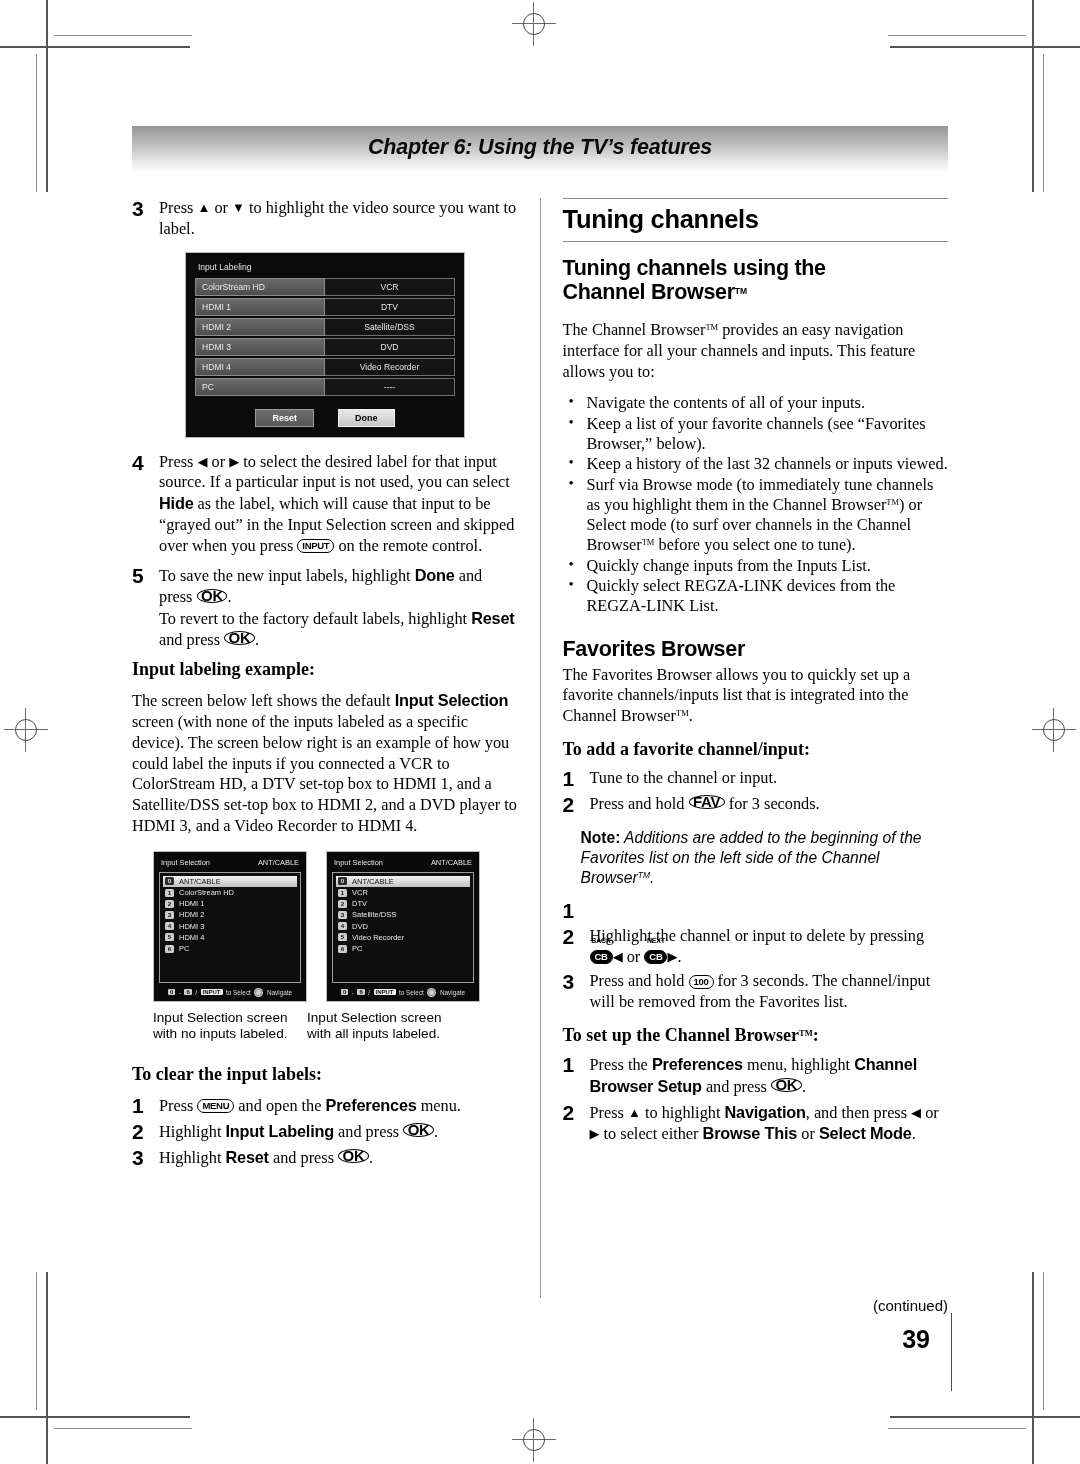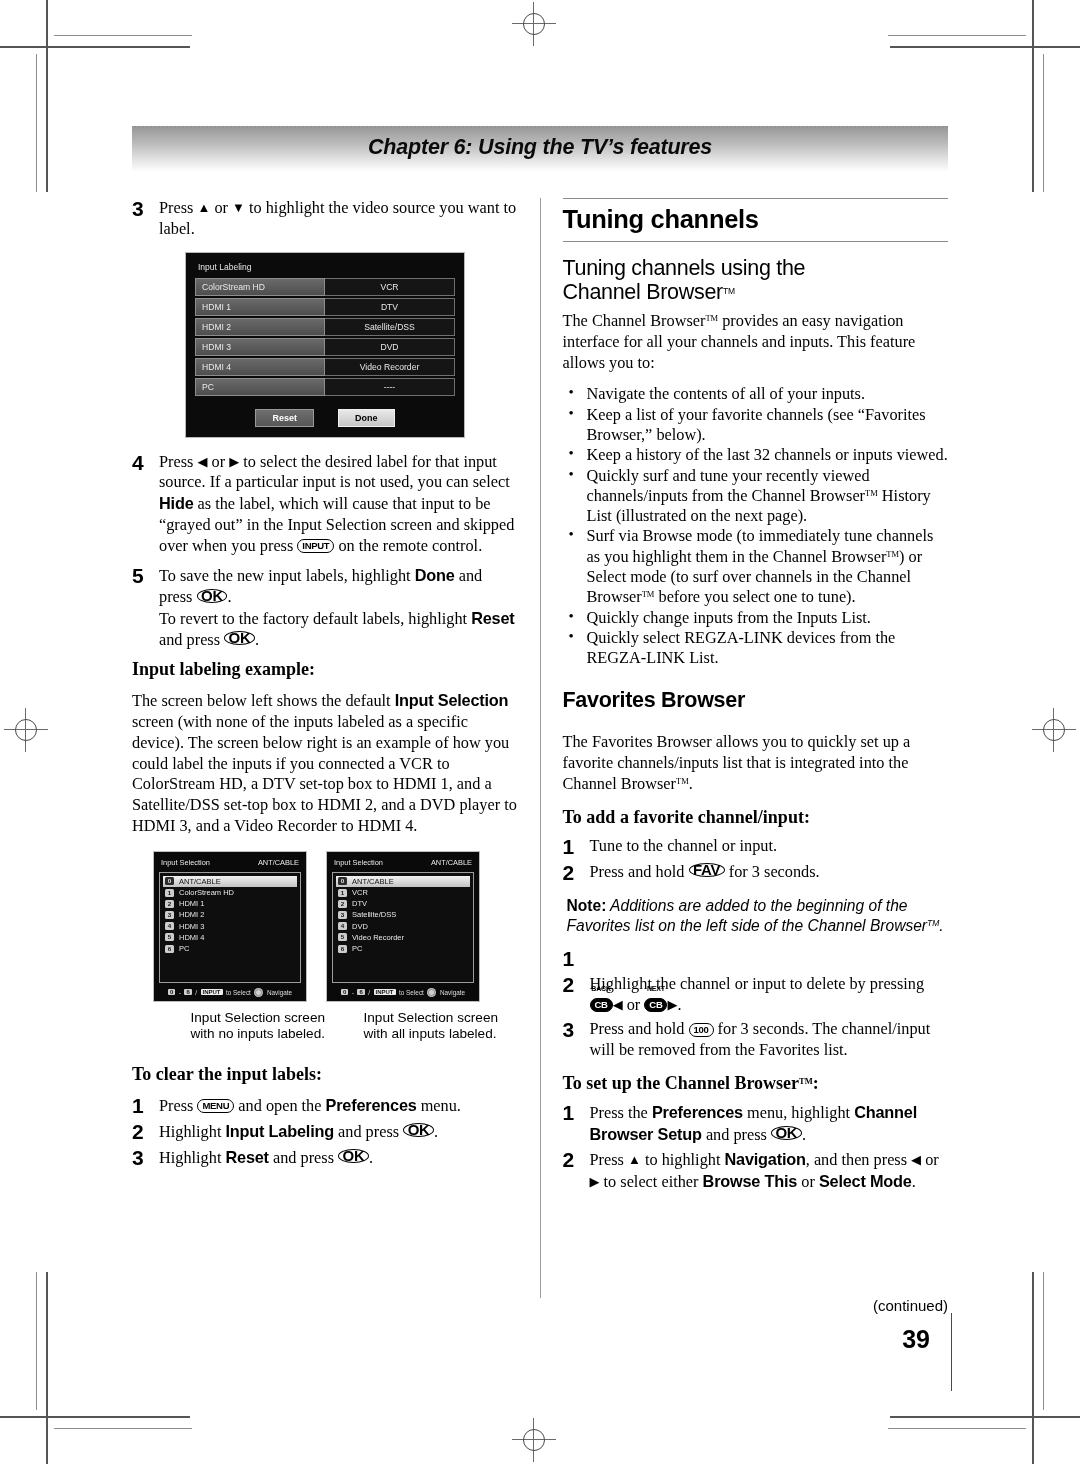--- a/index.html
+++ b/index.html
@@ -108,28 +108,28 @@
   h2.major {
     font-family: "Liberation Sans", sans-serif;
     font-weight: bold; font-size: 25.5px;
     margin: 0 0 6px 0; letter-spacing: -0.3px;
     border-bottom: 1.6px solid #8a8a8a;
     padding-bottom: 7px;
   }
   h2.major.topline { border-top: 1.6px solid #8a8a8a; padding-top: 6px; }
   h3.sub {
     font-family: "Liberation Sans", sans-serif;
-    font-weight: normal; font-size: 21.5px;
-    line-height: 1.12; margin: 14px 0 7px 0;
+    font-weight: bold; font-size: 21.5px;
+    line-height: 1.12; margin: 14px 0 16px 0;
     letter-spacing: -0.3px;
   }
   h3.sub2 {
     font-family: "Liberation Sans", sans-serif;
     font-weight: bold; font-size: 21.5px;
-    line-height: 1.12; margin: 20px 0 20px 0;
+    line-height: 1.12; margin: 20px 0 4px 0;
     letter-spacing: -0.3px;
   }
   h4.serifhead {
     font-family: "Liberation Serif", serif;
     font-weight: bold; font-size: 18px;
     margin: 0 0 10px 0;
   }
   p.para { font-size: 16.3px; line-height: 1.275; margin: 0 0 11px 0; }
   sup.tm { font-size: 8.5px; vertical-align: 5px; letter-spacing: 0; }
 
@@ -140,21 +140,21 @@
     padding-left: 24px; position: relative; margin-bottom: 0px;
   }
   ul.bul li::before {
     content: "•"; position: absolute; left: 6px; top: -1px; font-size: 15px;
   }
 
   
   .note {
     font-family: "Liberation Sans", sans-serif;
     font-style: italic; font-size: 15.6px; line-height: 1.28;
-    margin: 12px 0 12px 4px;
+    margin: 12px 0 12px 18px;
   }
   .note b { font-style: normal; }
 
   
   .osd-labeling {
     width: 280px; margin: 12px 0 0 53px;
     background: #0b0b0b; border: 1px solid #b9b9b9;
     padding: 8px 9px 10px 9px;
     font-family: "Liberation Sans", sans-serif;
     box-sizing: border-box;
@@ -221,21 +221,21 @@
     background: #cfcfcf; color: #111; font-size: 6px; font-weight:bold;
     padding: 0 2px; border-radius: 1px;
   }
   .osd-sel .sfoot .chip.dark { background:#eee; }
   .navpad {
     display:inline-block; width: 9px; height: 9px; border-radius: 50%;
     background: radial-gradient(circle,#cfcfcf 35%, #7e7e7e 36%, #cfcfcf 70%);
     vertical-align: -1px;
   }
 
-  .cap-pair { display: flex; gap: 19px; margin: 8px 0 0 21px; justify-content: flex-end; }
+  .cap-pair { display: flex; margin: 8px 0 0 21px; }
   .caption {
     width: 154px;
     font-family: "Liberation Sans", sans-serif;
     font-size: 13.6px; line-height: 1.17;
   }
 
   
   .continued {
     position: absolute; right: 0; bottom: -6px;
     font-family: "Liberation Sans", sans-serif; font-size: 15px;
@@ -486,21 +486,20 @@
       <h2 class="major topline">Tuning channels</h2>
 
       <h3 class="sub"><span>Tuning channels using the</span><br><span>Channel Browser</span><sup class="tm">TM</sup></h3>
 
       <p class="para"><span>The Channel Browser</span><sup class="tm">TM</sup><span> provides an easy navigation interface for all your channels and inputs. This feature allows you to:</span></p>
 
       <ul class="bul">
         <li><span>Navigate the contents of all of your inputs.</span></li>
         <li><span>Keep a list of your favorite channels (see “Favorites Browser,” below).</span></li>
         <li><span>Keep a history of the last 32 channels or inputs viewed.</span></li>
-        <li><span>Quickly surf and tune your recently viewed channels/inputs from the Channel Browser</span><sup class="tm">TM</sup><span> History List (illustrated on the next page).</span></li>
         <li><span>Surf via Browse mode (to immediately tune channels as you highlight them in the Channel Browser</span><sup class="tm">TM</sup><span>) or Select mode (to surf over channels in the Channel Browser</span><sup class="tm">TM</sup><span> before you select one to tune).</span></li>
         <li><span>Quickly change inputs from the Inputs List.</span></li>
         <li><span>Quickly select REGZA-LINK devices from the REGZA-LINK List.</span></li>
       </ul>
 
       <h3 class="sub2">Favorites Browser</h3>
 
       <p class="para"><span>The Favorites Browser allows you to quickly set up a favorite channels/inputs list that is integrated into the Channel Browser</span><sup class="tm">TM</sup><span>.</span></p>
 
       <h4 class="serifhead" style="margin:12px 0 8px 0;">To add a favorite channel/input:</h4>

